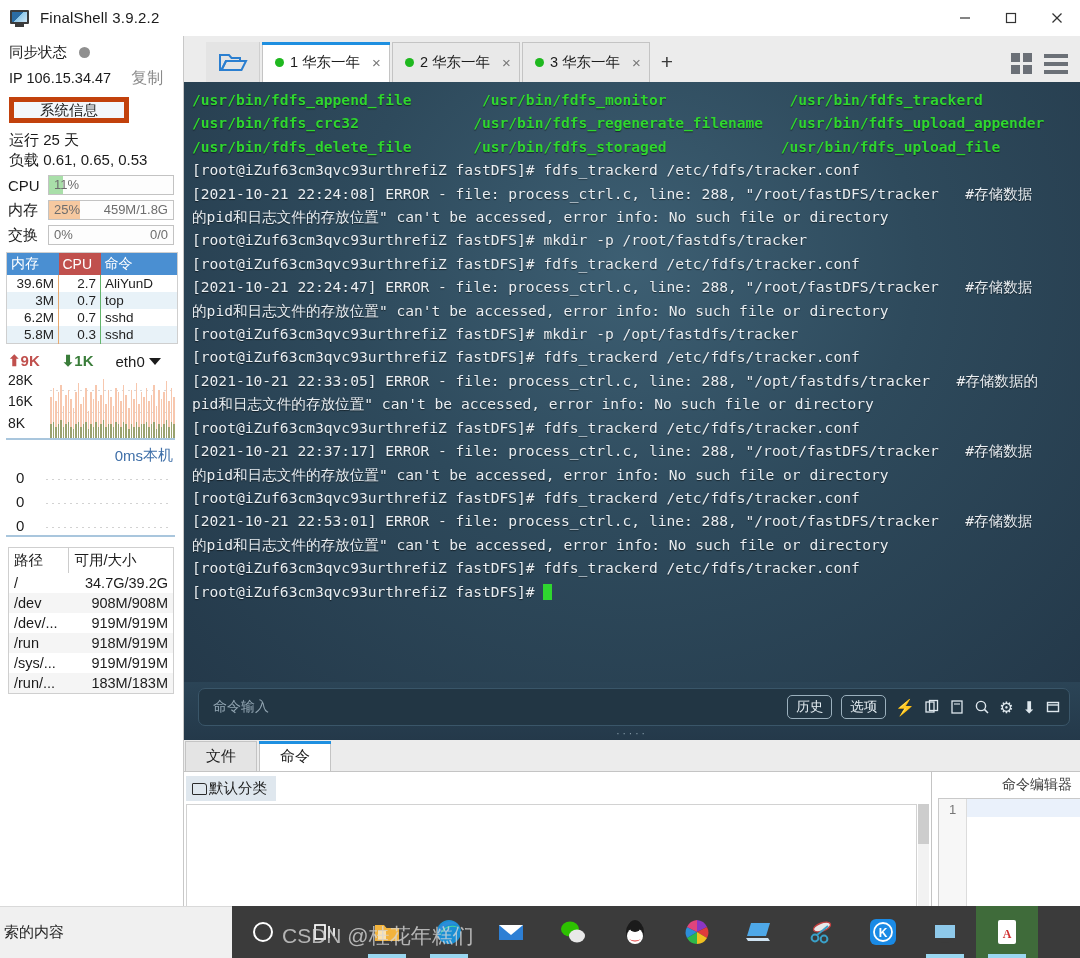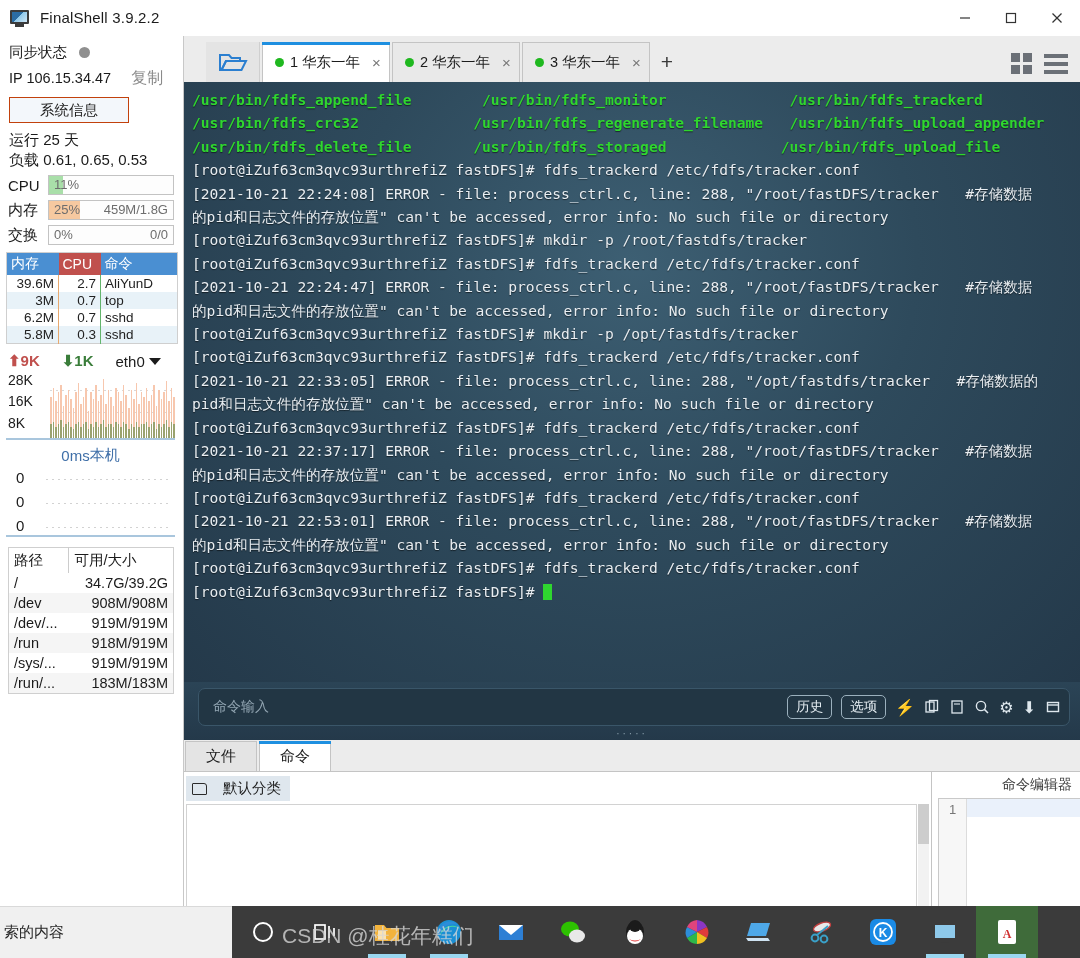--- a/index.html
+++ b/index.html
@@ -60,21 +60,21 @@
   .sync-label { font-size: 14.5px; color: #1b1b1b; }
   .dot-gray {
     width: 11px; height: 11px; border-radius: 50%;
     background: #8f8f8f; margin-left: 12px; display:inline-block;
   }
   .ip-row { padding: 2px 0 3px 9px; align-items: baseline; }
   .ip-text { font-size: 14.5px; color: #1b1b1b; }
   .copy-link { font-size: 16px; color: #8a8a8a; margin-left: 20px; cursor: pointer; }
   .sysinfo-btn {
     margin: 5px 0 8px 9px; width: 120px; height: 26px;
-    background: #f3f7fb; border: 1px solid #c2410c;
+    background: #f3f7fb; border: 5px solid #c2410c;
     display: flex; align-items: center; justify-content: center;
     font-size: 14.5px; color: #1b1b1b; cursor: pointer;
   }
   .uptime, .load {
     padding-left: 9px; font-size: 15px; color: #1b1b1b; margin-top: 6px;
   }
   .load { margin-top: 1px; }
 
   .meter-row {
     display: flex; align-items: center; padding-left: 8px; margin-top: 5px;
@@ -143,21 +143,21 @@
     background-image: repeating-linear-gradient(to right, #d9d9d9 0 2px, transparent 2px 6px);
     background-size: 100% 1px; background-repeat: no-repeat;
     background-position: 0 18px;
   }
   .net-grid2 {
     position: absolute; left: 44px; right: 0; top: 40px; height: 1px;
     background-image: repeating-linear-gradient(to right, #d9d9d9 0 2px, transparent 2px 6px);
   }
 
   .ping-head {
-    display: flex; align-items: center; justify-content: center;
+    display: flex; align-items: center; justify-content: flex-end;
     padding: 6px 10px 0 0; font-size: 15px; margin-left: 8px;
   }
   .ping-ms { color: #3f6fa8; }
   .ping-host { color: #3f6fa8; }
   .ping-graph {
     position: relative; margin: 2px 8px 0 6px; height: 70px;
     border-bottom: 2px solid #a9c6dd; background:#fff;
   }
   .ping-graph .yl {
     position: absolute; left: 10px; font-size: 15px; color: #1b1b1b;
@@ -282,21 +282,21 @@
   }
   .ltab.active { background: #ffffff; position: relative; }
   .ltab.active::before {
     content: ""; position: absolute; left: -1px; right: -1px; top: -1px; height: 3px; background: #1e8fe0;
   }
   .lower-body { display: flex; height: 144px; background: #ffffff; }
   .cmd-list-pane {
     position: relative; flex: 1; background: #ffffff; border-right: 1px solid #c4c4c4;
   }
   .cat-chip {
-    display: inline-flex; align-items: center; gap: 16px;
+    display: inline-flex; align-items: center; gap: 2px;
     background: #dfe7ee; color: #1b1b1b; font-size: 14.5px; padding: 3px 9px 3px 6px;
     margin: 4px 0 0 2px;
   }
   .cat-chip .fold { width: 15px; height: 12px; position: relative; }
   .cat-chip .fold i {
     position: absolute; inset: 0; border: 1.6px solid #2b2b2b; border-radius: 1px 3px 1px 1px;
   }
   .cmd-list-box {
     position: absolute; left: 2px; right: 14px; top: 32px; bottom: 2px;
     border: 1px solid #d2d2d2; background: #ffffff;

